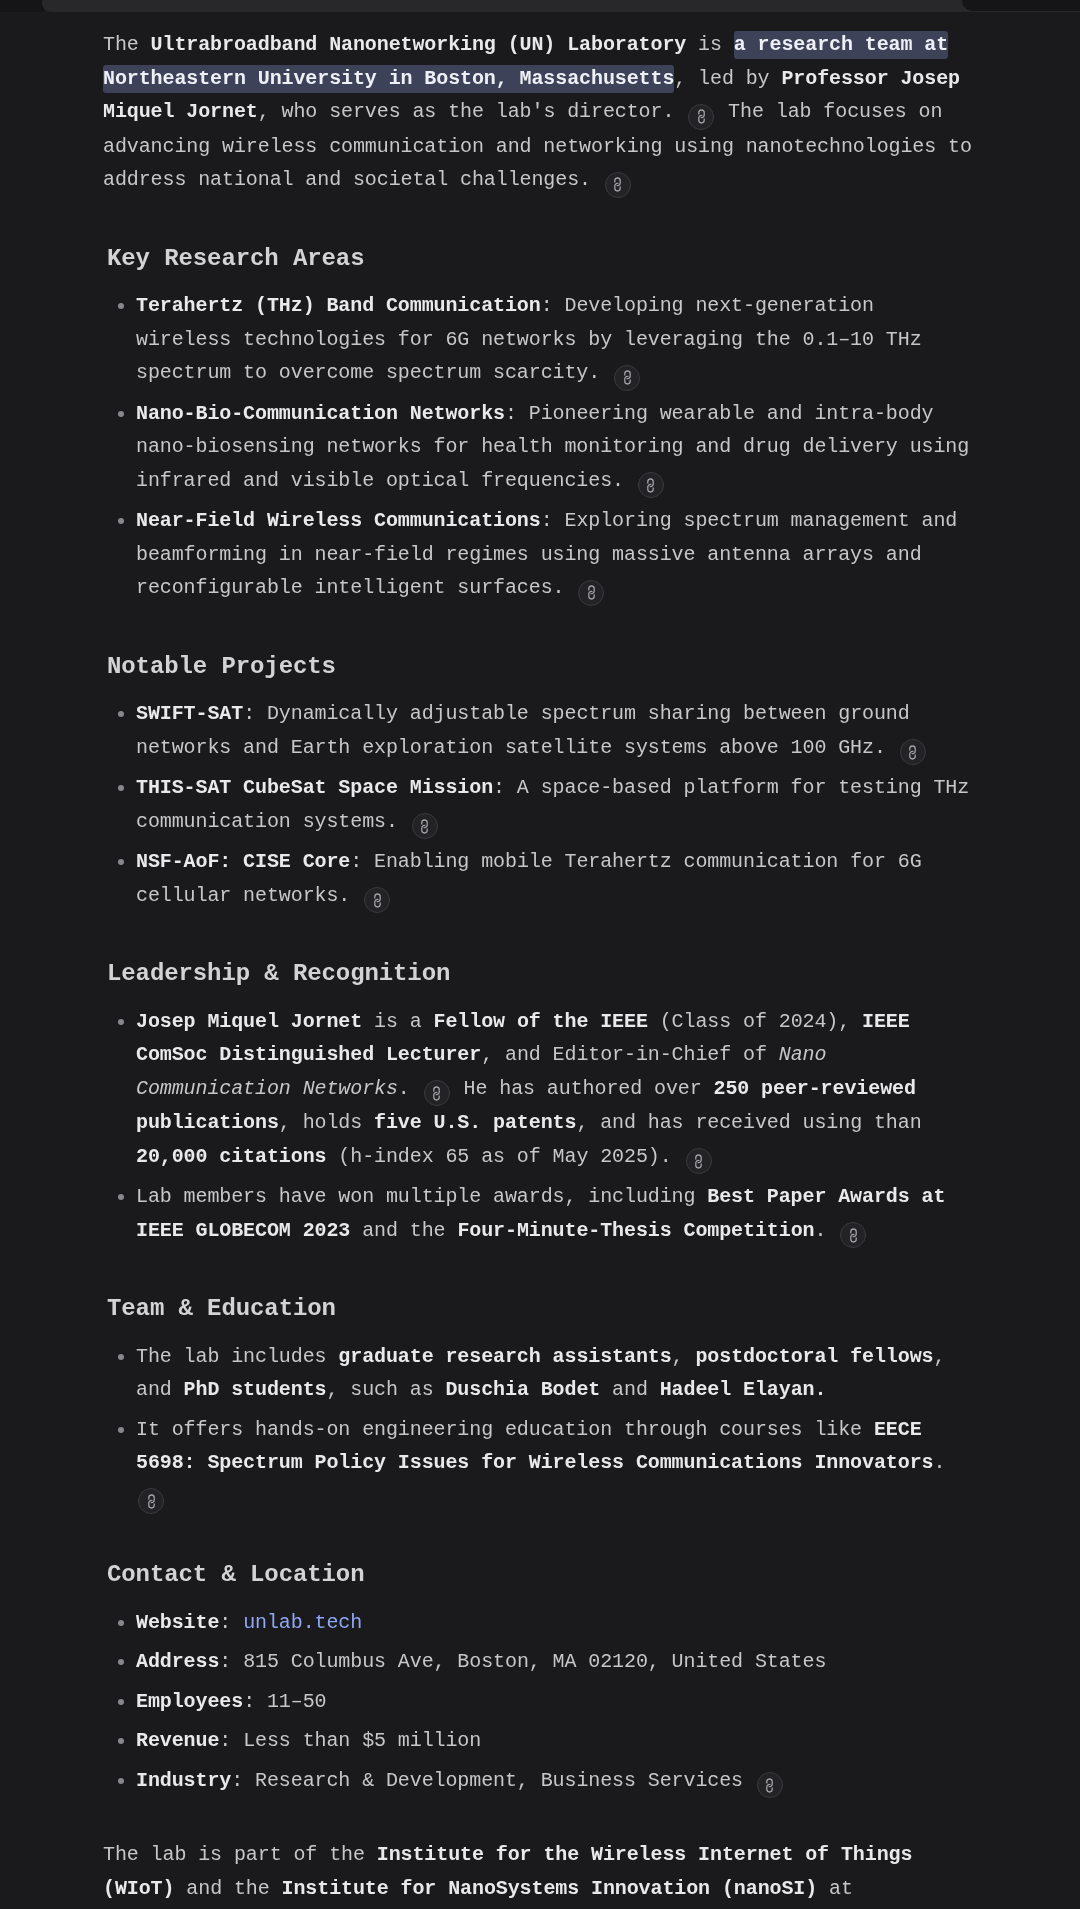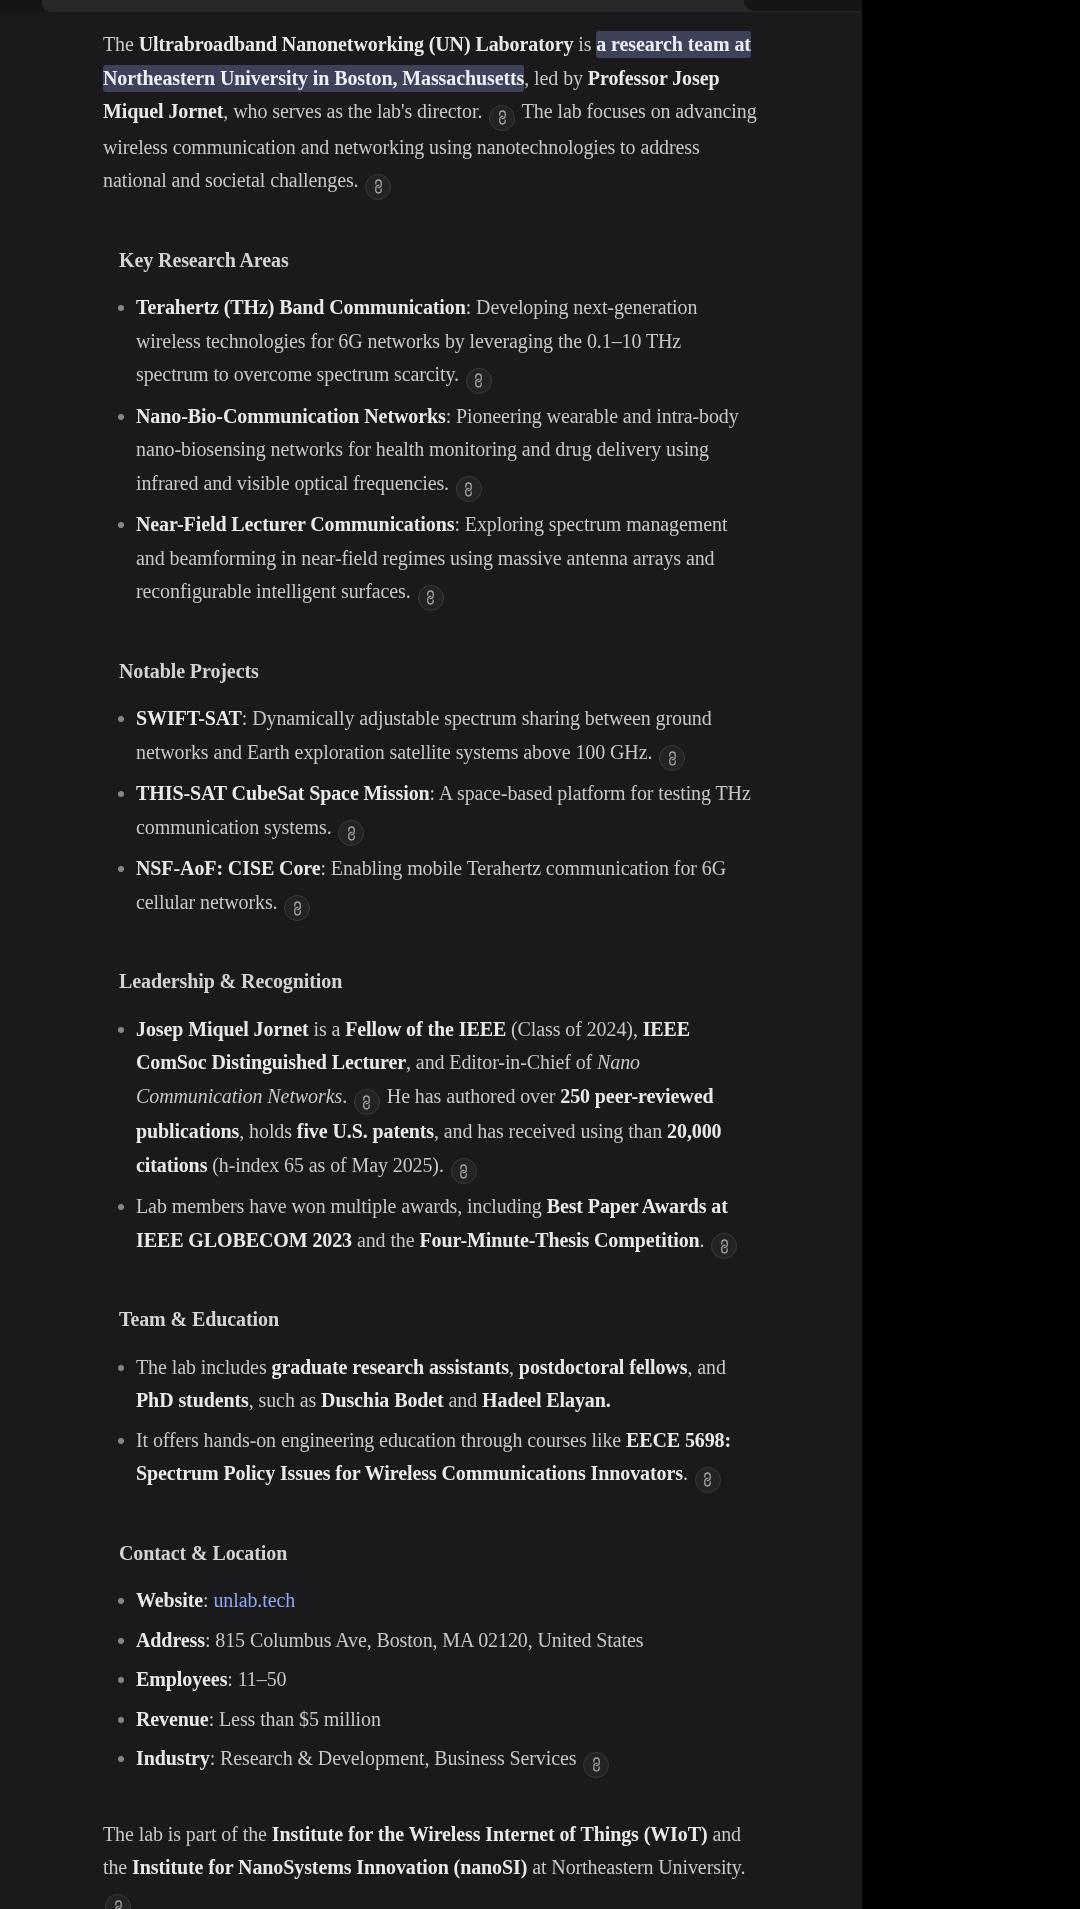--- a/index.html
+++ b/index.html
@@ -5,36 +5,36 @@
   :root{
     --bg:#1a1a1c; --strip:#28282a; --cap:#151517;
     --text:#c7c7c9; --bold:#e9e9eb; --heading:#d3d3d5;
     --dot:#88888c; --link:#8fa7f4;
     --hl-bg:#3d4259; --hl-text:#eef0f6;
     --cite-bg:#232326; --cite-border:#3a3a3e; --cite-glyph:#a2a2a6;
   }
   *{box-sizing:border-box;}
   html,body{margin:0;padding:0;background:#000;}
   .screen{
-    position:relative; width:862px; height:1909px; overflow:hidden;
+    position:relative; width:1080px; height:1909px; overflow:hidden;
     background:var(--bg);
-    font-family:Liberation Serif, serif;
+    font-family:Liberation Mono, monospace;
     font-size:20px; line-height:33.5px; letter-spacing:-0.1px;
     color:var(--text);
   }
   
   .topbar{position:absolute;top:0;left:0;right:0;height:12px;}
   .topbar .strip{position:absolute;top:0;left:42px;right:0;height:12px;background:var(--strip);border-bottom-left-radius:9px;}
   .topbar .cap-left{position:absolute;top:0;left:0;width:44px;height:12px;background:var(--cap);}
   .topbar .cap-right{position:absolute;top:0;right:0;width:118px;height:11px;background:var(--cap);border-bottom-left-radius:10px;}
 
   .content{position:absolute;top:12px;left:0;right:0;padding:16px 105px 0 103px;}
   p{margin:0;}
   p.outro{margin-top:40px;}
-  h3{font-size:20px;line-height:33.5px;font-weight:700;color:var(--heading);margin:44px 0 11px 16px;letter-spacing:-0.1px;}
+  h3{font-size:24px;line-height:33.5px;font-weight:700;color:var(--heading);margin:44px 0 11px 4px;letter-spacing:-0.1px;}
   ul{list-style:none;margin:14px 0 0 0;padding:0;}
   li{position:relative;padding-left:33px;margin:0 0 6px 0;}
   li .dot{position:absolute;left:15px;top:14px;width:6px;height:6px;border-radius:50%;background:var(--dot);}
   .b{font-weight:700;color:var(--bold);}
   .it{font-style:italic;}
   .hl{background:var(--hl-bg);color:var(--hl-text);font-weight:700;padding:2px 0 3px 0;border-radius:3px;box-decoration-break:clone;-webkit-box-decoration-break:clone;}
   a.link{color:var(--link);text-decoration:none;}
   .cite{
     display:inline-flex;align-items:center;justify-content:center;
     width:26px;height:26px;border-radius:50%;
@@ -76,21 +76,21 @@
                   <path d="M10 13a5 5 0 0 0 7.54.54l3-3a5 5 0 0 0-7.07-7.07l-1.72 1.71"></path>
                   <path d="M14 11a5 5 0 0 0-7.54-.54l-3 3a5 5 0 0 0 7.07 7.07l1.71-1.71"></path>
                 </svg>
               </span></span></li>
         <li><span class="dot"></span><span><span class="b">Nano-Bio-Communication Networks</span><span class="">: Pioneering wearable and intra-body nano-biosensing networks for health monitoring and drug delivery using infrared and visible optical frequencies. </span><span class="cite">
                 <svg width="13" height="13" viewBox="0 0 24 24" fill="none" stroke="#a2a2a6" stroke-width="2.4" stroke-linecap="round" stroke-linejoin="round">
                   <path d="M10 13a5 5 0 0 0 7.54.54l3-3a5 5 0 0 0-7.07-7.07l-1.72 1.71"></path>
                   <path d="M14 11a5 5 0 0 0-7.54-.54l-3 3a5 5 0 0 0 7.07 7.07l1.71-1.71"></path>
                 </svg>
               </span></span></li>
-        <li><span class="dot"></span><span><span class="b">Near-Field Lecturer Communications</span><span class="">: Exploring spectrum management and beamforming in near-field regimes using massive antenna arrays and reconfigurable intelligent surfaces. </span><span class="cite">
+        <li><span class="dot"></span><span><span class="b">Near-Field Wireless Communications</span><span class="">: Exploring spectrum management and beamforming in near-field regimes using massive antenna arrays and reconfigurable intelligent surfaces. </span><span class="cite">
                 <svg width="13" height="13" viewBox="0 0 24 24" fill="none" stroke="#a2a2a6" stroke-width="2.4" stroke-linecap="round" stroke-linejoin="round">
                   <path d="M10 13a5 5 0 0 0 7.54.54l3-3a5 5 0 0 0-7.07-7.07l-1.72 1.71"></path>
                   <path d="M14 11a5 5 0 0 0-7.54-.54l-3 3a5 5 0 0 0 7.07 7.07l1.71-1.71"></path>
                 </svg>
               </span></span></li>
       </ul>
     </section>
 
     <section>
       <h3>Notable Projects</h3>

